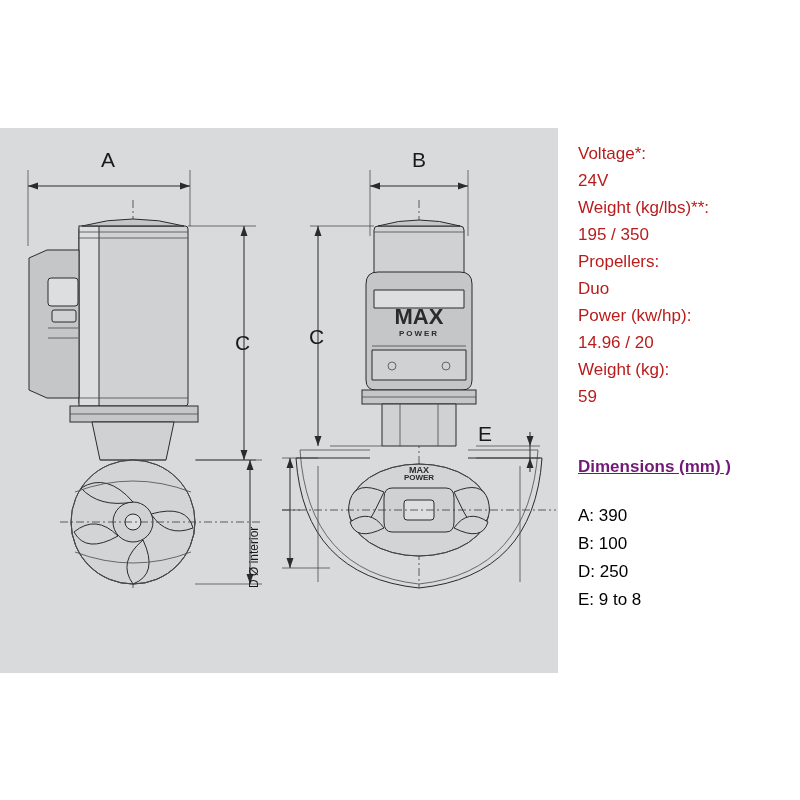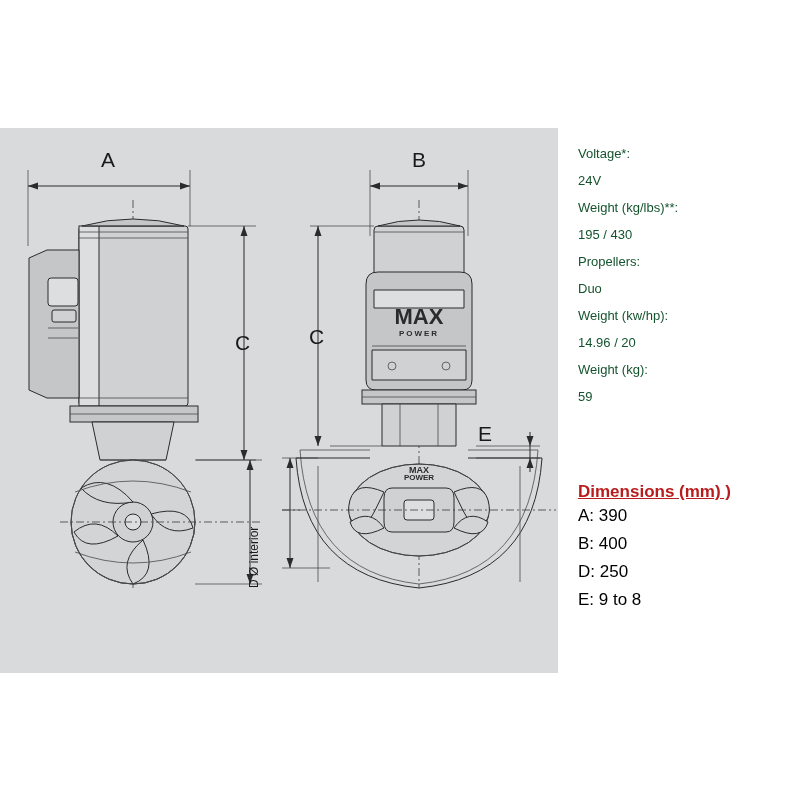--- a/index.html
+++ b/index.html
@@ -37,32 +37,32 @@
     background: #ffffff;
   }
   
   .spec-list {
     position: absolute;
     left: 20px;
     top: 12px;
     width: 220px;
   }
   .spec-line {
-    font-size: 13px;
+    font-size: 17px;
     line-height: 27px;
-    color: #14532d;
+    color: #b91c1c;
     white-space: nowrap;
   }
   .dims-title {
     position: absolute;
     left: 20px;
-    top: 354px;
+    top: 329px;
     font-size: 17px;
     font-weight: bold;
-    color: #b91c1c;
+    color: #701a75;
     text-decoration: underline;
     white-space: nowrap;
   }
   .dims-list {
     position: absolute;
     left: 20px;
     top: 374px;
     width: 220px;
   }
   .dim-line {
@@ -263,32 +263,32 @@
     <div class="dim-letter" style="left:478px; top:294px;">E</div>
     <div class="vert-label" style="left:247px; top:460px; transform: rotate(-90deg);">D Ø interior</div>
   </div>
 
   <div class="spec-panel">
 
     <div class="spec-list">
       <div class="spec-line">Voltage*:</div>
       <div class="spec-line">24V</div>
       <div class="spec-line">Weight (kg/lbs)**:</div>
-      <div class="spec-line">195 / 430</div>
+      <div class="spec-line">195 / 350</div>
       <div class="spec-line">Propellers:</div>
       <div class="spec-line">Duo</div>
-      <div class="spec-line">Weight (kw/hp):</div>
+      <div class="spec-line">Power (kw/hp):</div>
       <div class="spec-line">14.96 / 20</div>
       <div class="spec-line">Weight (kg):</div>
       <div class="spec-line">59</div>
     </div>
 
     <div class="dims-title">Dimensions (mm) )</div>
 
     <div class="dims-list">
       <div class="dim-line">A: 390</div>
-      <div class="dim-line">B: 400</div>
+      <div class="dim-line">B: 100</div>
       <div class="dim-line">D: 250</div>
       <div class="dim-line">E: 9 to 8</div>
     </div>
   </div>
 
 </div>
 
 </body></html>

